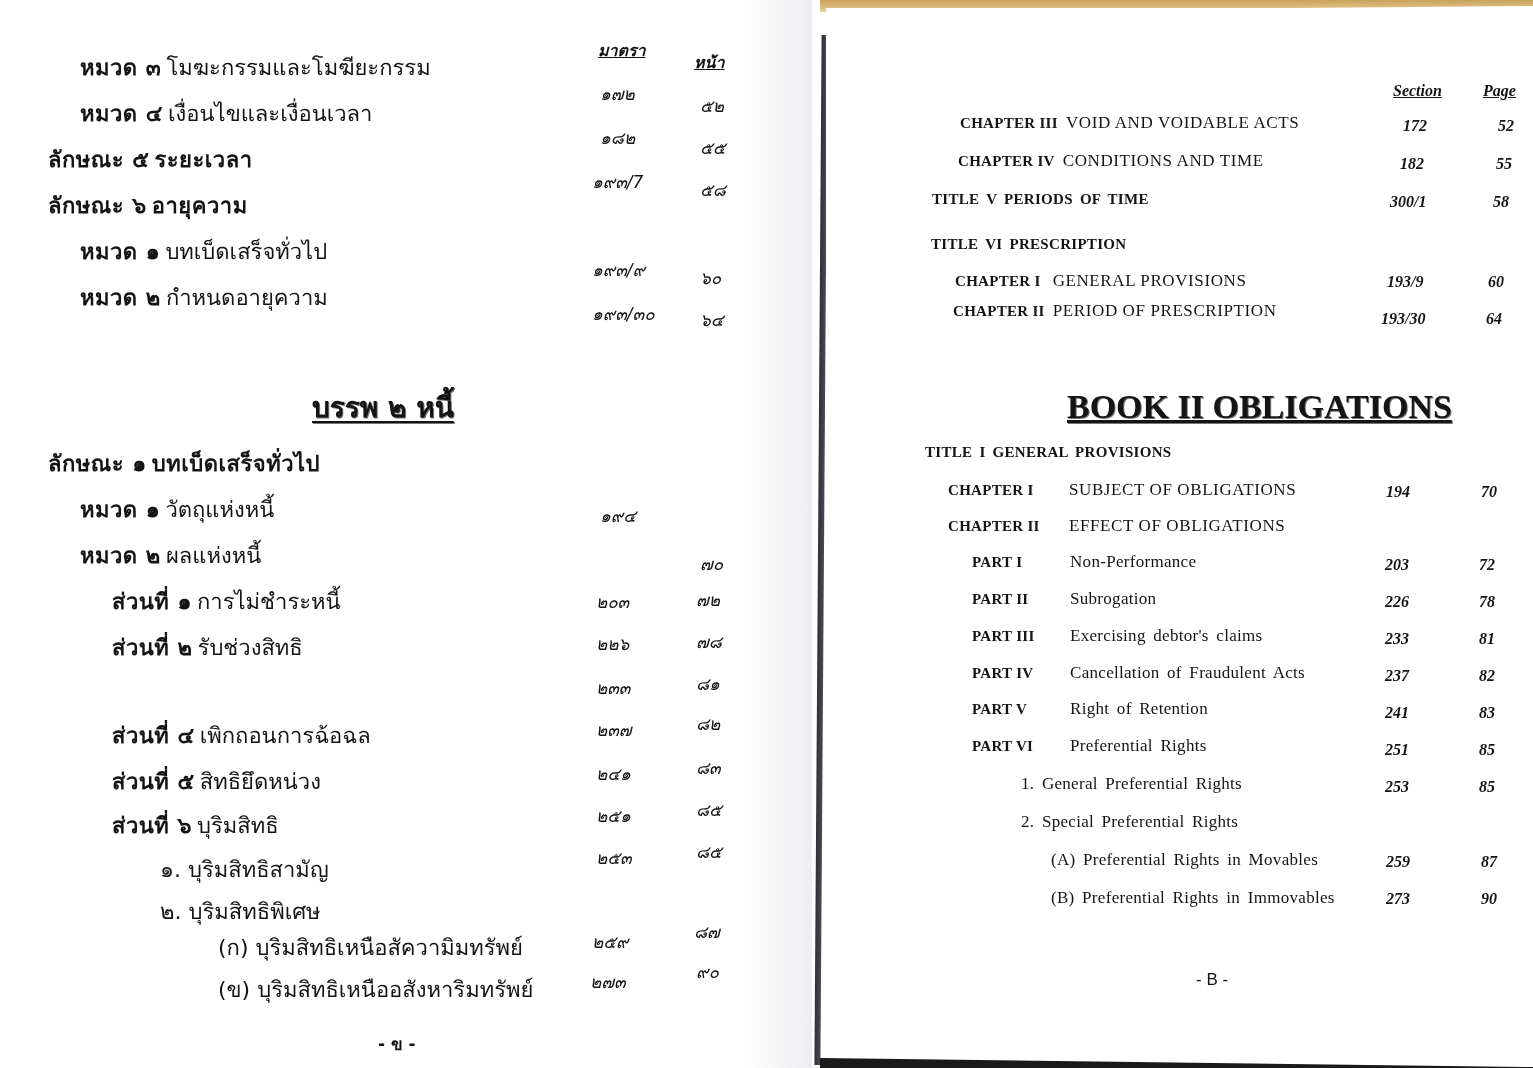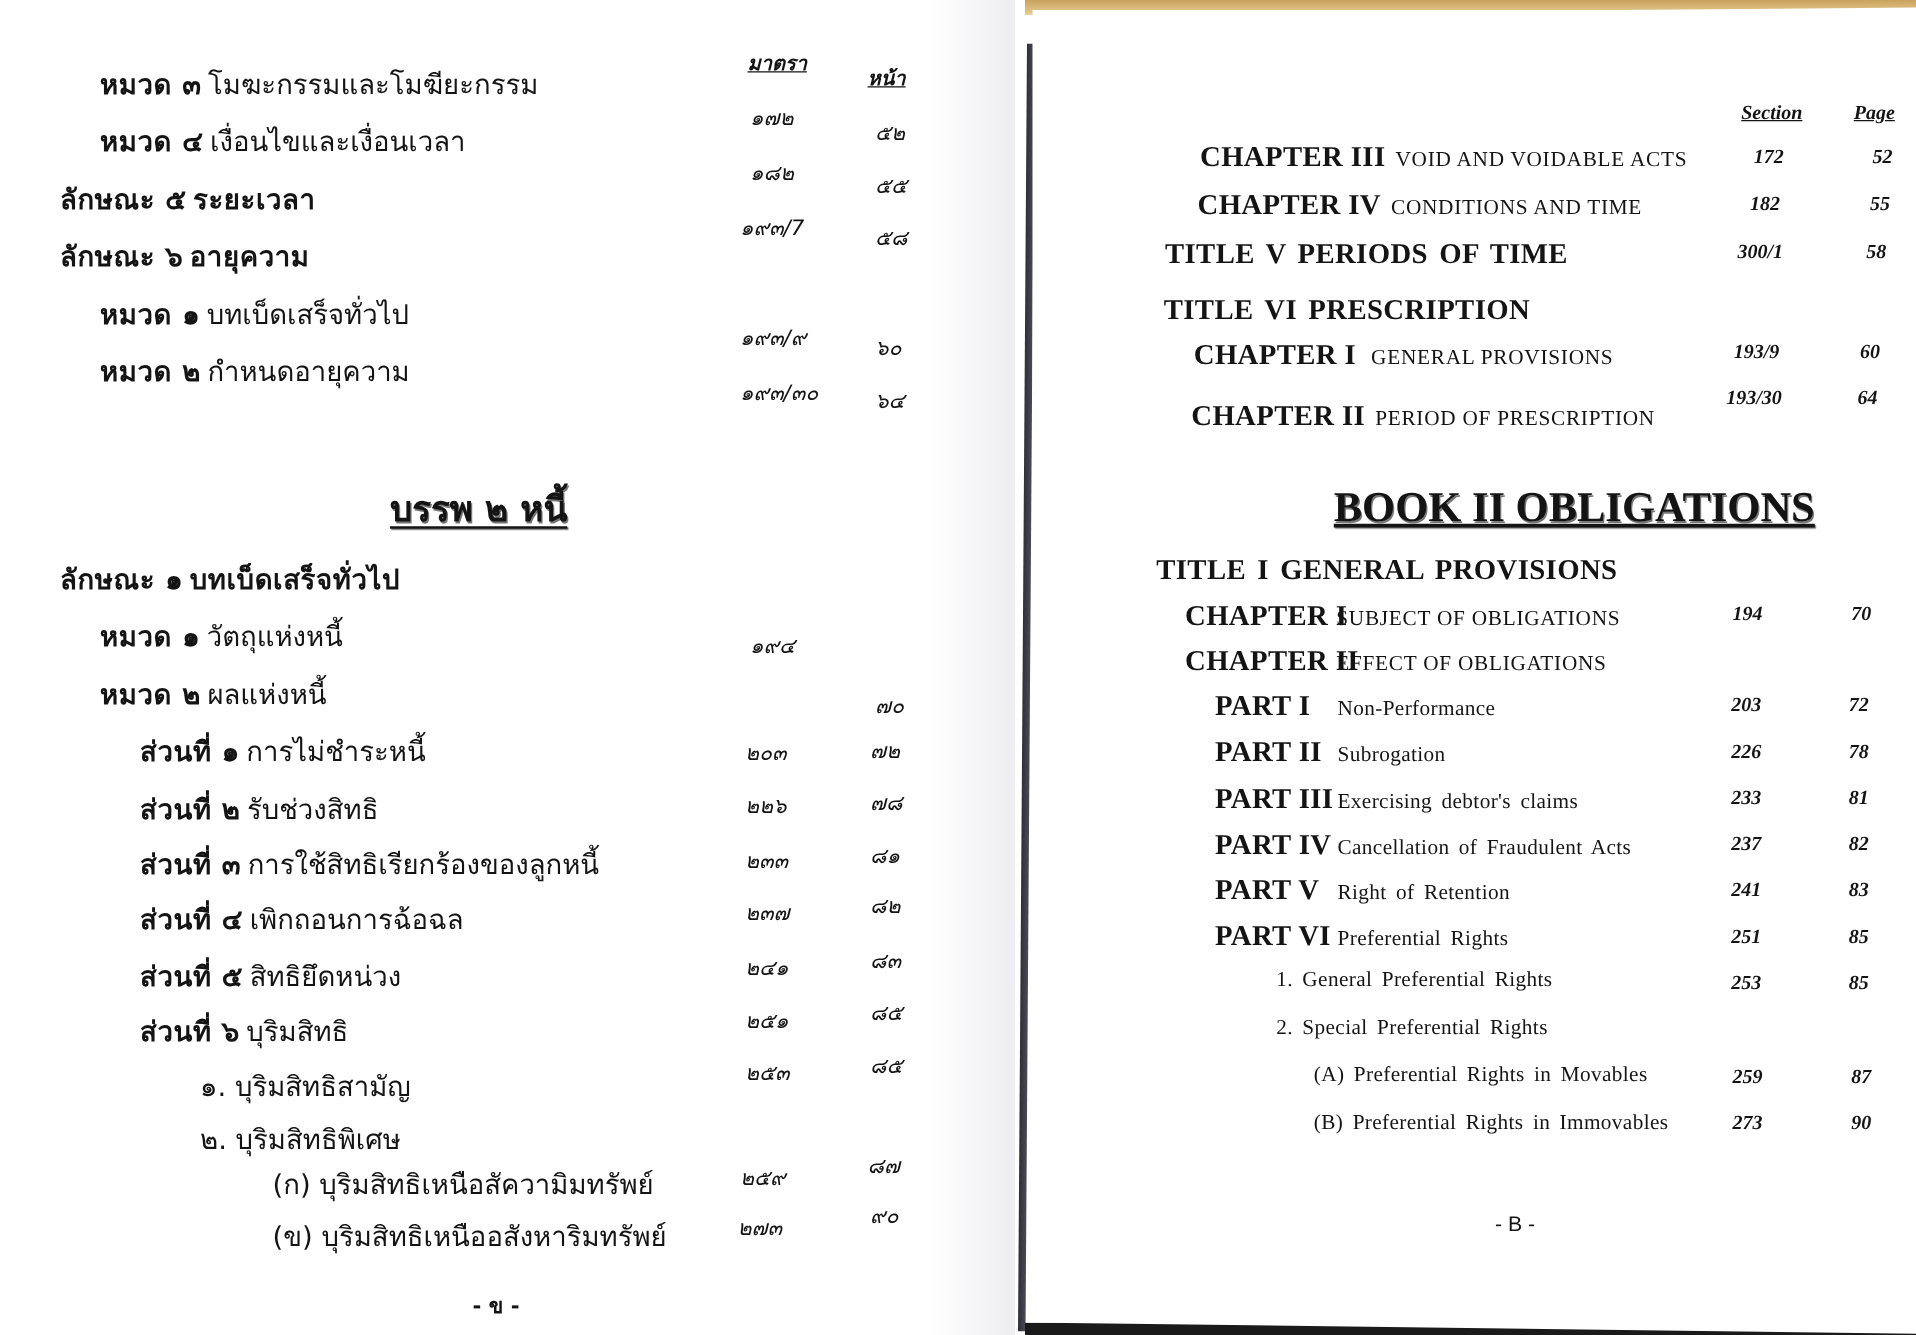--- a/index.html
+++ b/index.html
@@ -39,21 +39,21 @@
   }
 
   
   .row { position: absolute; white-space: nowrap; }
   .th { font-family: "DejaVu Sans", sans-serif; }
   .th-lbl { font-weight: bold; font-size: 22px; letter-spacing: 0.5px; }
   .th-txt { font-size: 22px; }
   .num-th { position: absolute; font-family: "DejaVu Sans", sans-serif; font-style: italic; font-size: 17px; }
   .col-head-th { position: absolute; font-family: "DejaVu Sans", sans-serif; font-weight: bold; font-style: italic; font-size: 16px; text-decoration: underline; }
 
-  .en-lbl { font-weight: bold; font-size: 23px; letter-spacing: 0.3px; }
+  .en-lbl { font-weight: bold; font-size: 15px; letter-spacing: 0.3px; }
   .en-txt { font-size: 17px; letter-spacing: 0.6px; }
   .en-txt-mixed { font-size: 17px; letter-spacing: 0.3px; word-spacing: 3px; }
   .num-en { position: absolute; font-style: italic; font-weight: bold; font-size: 16px; }
   .col-head-en { position: absolute; font-style: italic; font-weight: bold; font-size: 16px; text-decoration: underline; }
 
   .book-title-th {
     position: absolute; left: 312px; top: 385px;
     font-family: "DejaVu Sans", sans-serif; font-weight: bold; font-size: 28px;
     text-decoration: underline; text-underline-offset: 4px;
     text-shadow: 1px 1px 0 #777;
@@ -138,24 +138,20 @@
   <span class="num-th" style="left:596px;top:588px;">๒๐๓</span>
   <span class="num-th" style="left:696px;top:586px;">๗๒</span>
 
   <div class="row th" style="left:112px;top:630px;">
     <span class="th-lbl">ส่วนที่ ๒</span>
     <span class="th-txt">รับช่วงสิทธิ</span>
   </div>
   <span class="num-th" style="left:596px;top:630px;">๒๒๖</span>
   <span class="num-th" style="left:696px;top:628px;">๗๘</span>
 
-  <div class="row th" style="left:112px;top:674px;">
-    <span class="th-lbl">ส่วนที่ ๓</span>
-    <span class="th-txt">การใช้สิทธิเรียกร้องของลูกหนี้</span>
-  </div>
   <span class="num-th" style="left:596px;top:674px;">๒๓๓</span>
   <span class="num-th" style="left:696px;top:670px;">๘๑</span>
 
   <div class="row th" style="left:112px;top:718px;">
     <span class="th-lbl">ส่วนที่ ๔</span>
     <span class="th-txt">เพิกถอนการฉ้อฉล</span>
   </div>
   <span class="num-th" style="left:596px;top:716px;">๒๓๗</span>
   <span class="num-th" style="left:696px;top:710px;">๘๒</span>
 
@@ -230,21 +226,21 @@
   <span class="en-lbl" style="word-spacing:3px;">TITLE VI PRESCRIPTION</span>
 </div>
 
 <div class="row" style="left:955px;top:271px;">
   <span class="en-lbl">CHAPTER I</span>&nbsp;&nbsp;
   <span class="en-txt">GENERAL PROVISIONS</span>
 </div>
 <span class="num-en" style="left:1387px;top:273px;">193/9</span>
 <span class="num-en" style="left:1488px;top:273px;">60</span>
 
-<div class="row" style="left:953px;top:320px;">
+<div class="row" style="left:953px;top:301px;">
   <span class="en-lbl">CHAPTER II</span>&nbsp;
   <span class="en-txt">PERIOD OF PRESCRIPTION</span>
 </div>
 <span class="num-en" style="left:1381px;top:310px;">193/30</span>
 <span class="num-en" style="left:1486px;top:310px;">64</span>
 
 <span class="book-title-en">BOOK II OBLIGATIONS</span>
 
 <div class="row" style="left:925px;top:443px;">
   <span class="en-lbl" style="word-spacing:3px;">TITLE I GENERAL PROVISIONS</span>

